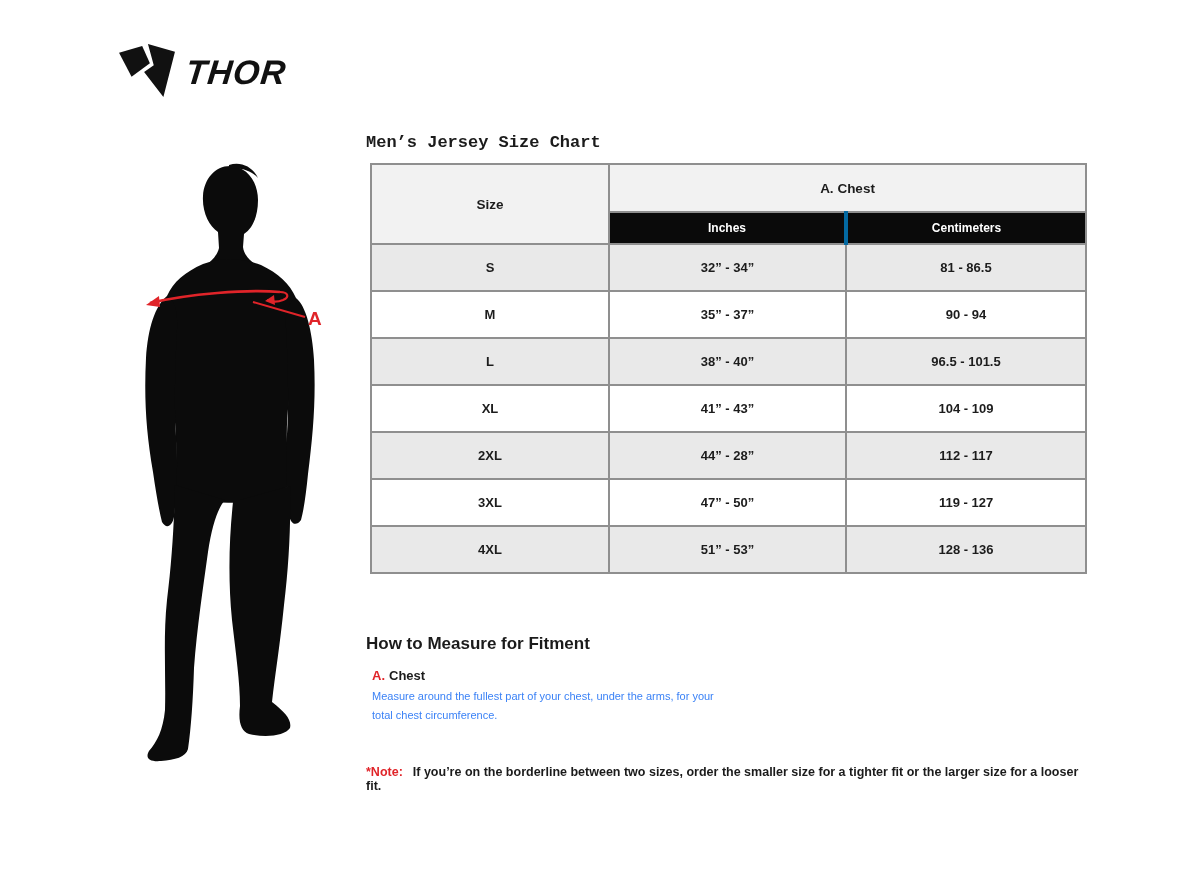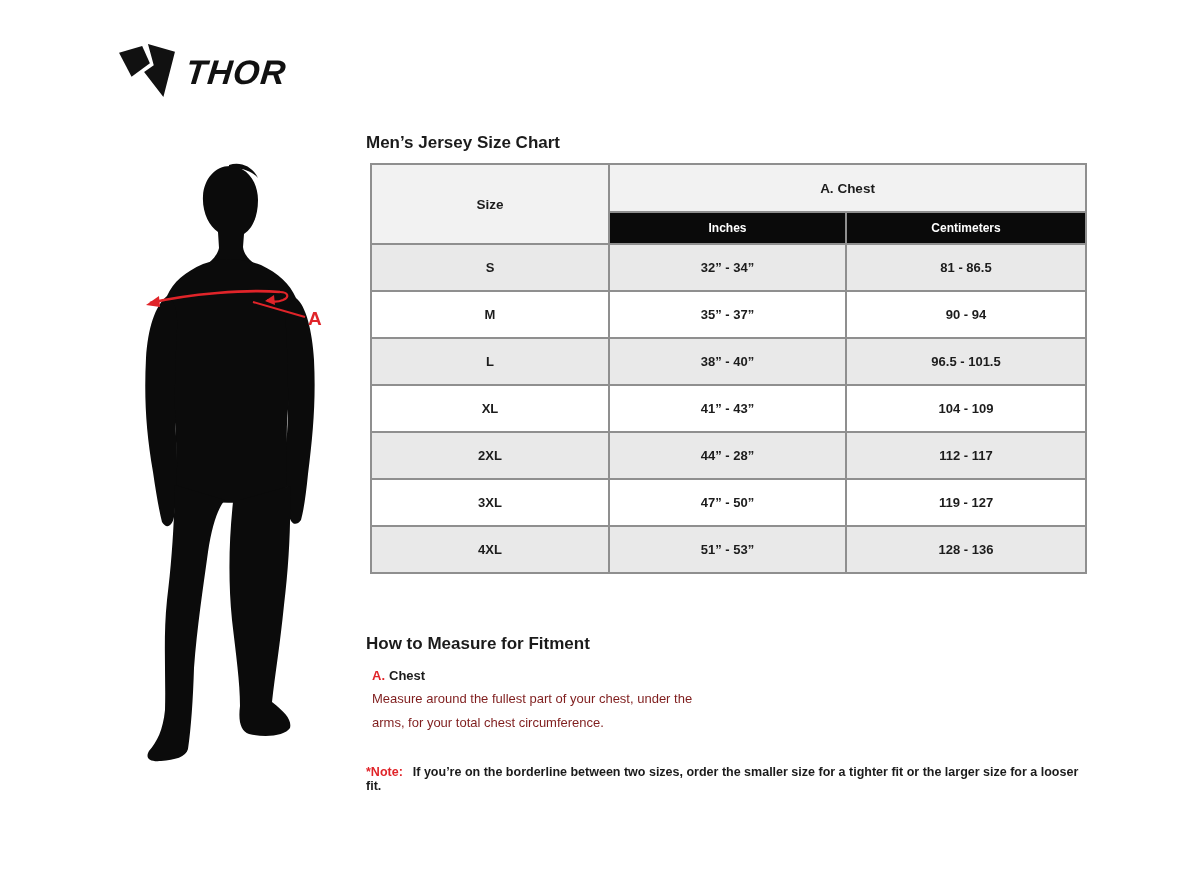--- a/index.html
+++ b/index.html
@@ -18,52 +18,52 @@
     font-size: 34px; font-weight: bold; font-style: italic;
     letter-spacing: 1px; color: #111; transform: skewX(-6deg);
   }
 
   
   .figure { position: absolute; left: 133px; top: 160px; width: 205px; height: 604px; }
 
   
   .chart-title {
     position: absolute; left: 366px; top: 133px;
-    font-size: 17px; font-weight: bold; color: #1b1b1b;
+    font-size: 17px; font-weight: bold; color: #1b1b1b; font-family: Liberation Mono, monospace;
   }
   table.size-table {
     position: absolute; left: 370px; top: 163px; width: 715px;
     border-collapse: collapse; table-layout: fixed;
     border: 2px solid #8f8f8f;
   }
   .size-table th, .size-table td {
     border: 2px solid #8f8f8f; text-align: center; vertical-align: middle;
     font-weight: bold; color: #1c1c1c; font-size: 13px;
   }
   .size-table thead th.main { background: #f2f2f2; font-size: 13.5px; }
   .size-table thead th.group { height: 48px; }
   .size-table thead tr.sub-row th {
     background: #0a0a0a; color: #ffffff; height: 32px; font-size: 12px;
   }
-  .size-table thead tr.sub-row th + th { border-left: 1px solid #0369a1; }
+  .size-table thead tr.sub-row th + th { border-left: 4px solid #0369a1; }
   .size-table tbody td { height: 47px; }
   .size-table tbody tr:nth-child(odd)  { background: #e9e9e9; }
   .size-table tbody tr:nth-child(even) { background: #ffffff; }
 
   
   .measure-heading {
     position: absolute; left: 366px; top: 634px;
     font-size: 17px; font-weight: bold; color: #1b1b1b;
   }
   .measure-item { position: absolute; left: 372px; top: 668px; width: 360px; }
   .measure-item .item-title { font-size: 13px; font-weight: bold; color: #1b1b1b; }
   .measure-item .item-letter { color: #e02429; margin-right: 4px; }
   .measure-item .item-desc {
-    margin-top: 4px; font-size: 13px; line-height: 24px;
-    font-weight: normal; color: #7f1d1d; max-width: 352px;
+    margin-top: 4px; font-size: 11px; line-height: 19px;
+    font-weight: normal; color: #3b82f6; max-width: 352px;
   }
 
   
   .note { position: absolute; left: 366px; top: 765px; width: 720px; font-size: 12.5px; font-weight: bold; color: #1b1b1b; }
   .note .note-label { color: #e02429; margin-right: 10px; }
 
   
   .footer { position: absolute; left: 115px; top: 797px; font-size: 12px; line-height: 15.5px; color: #2e2e2e; }
 </style>
 </head>

